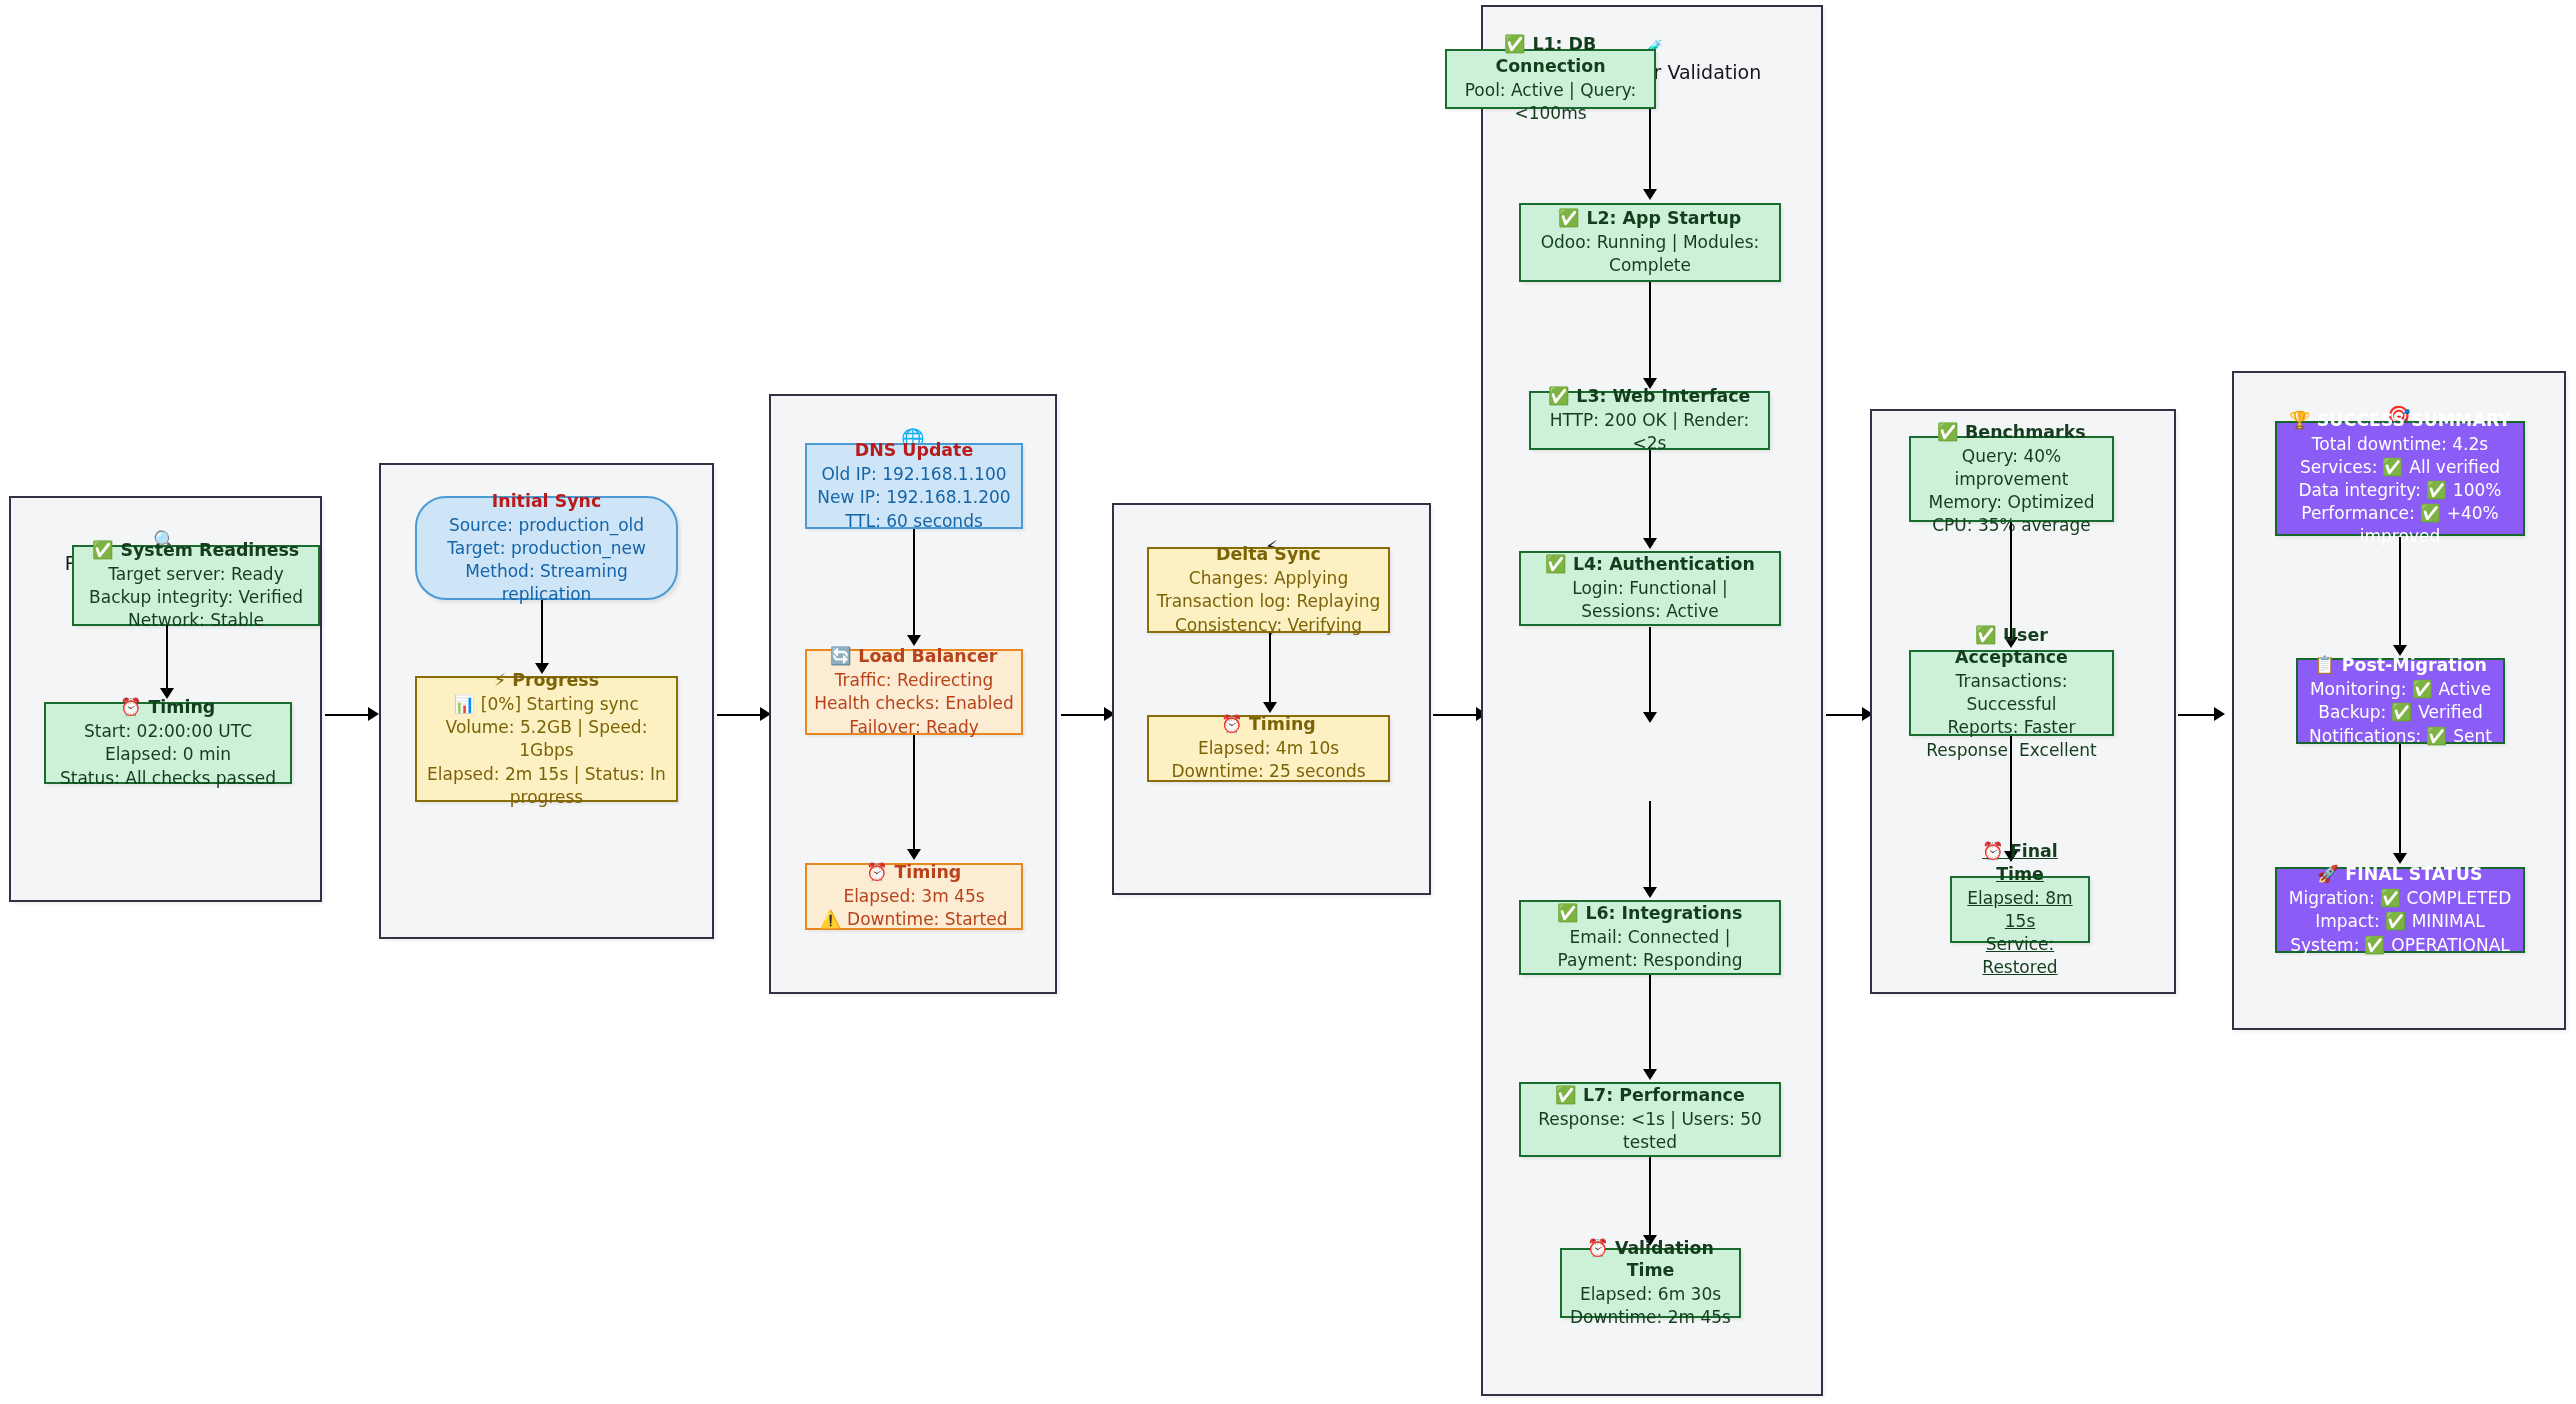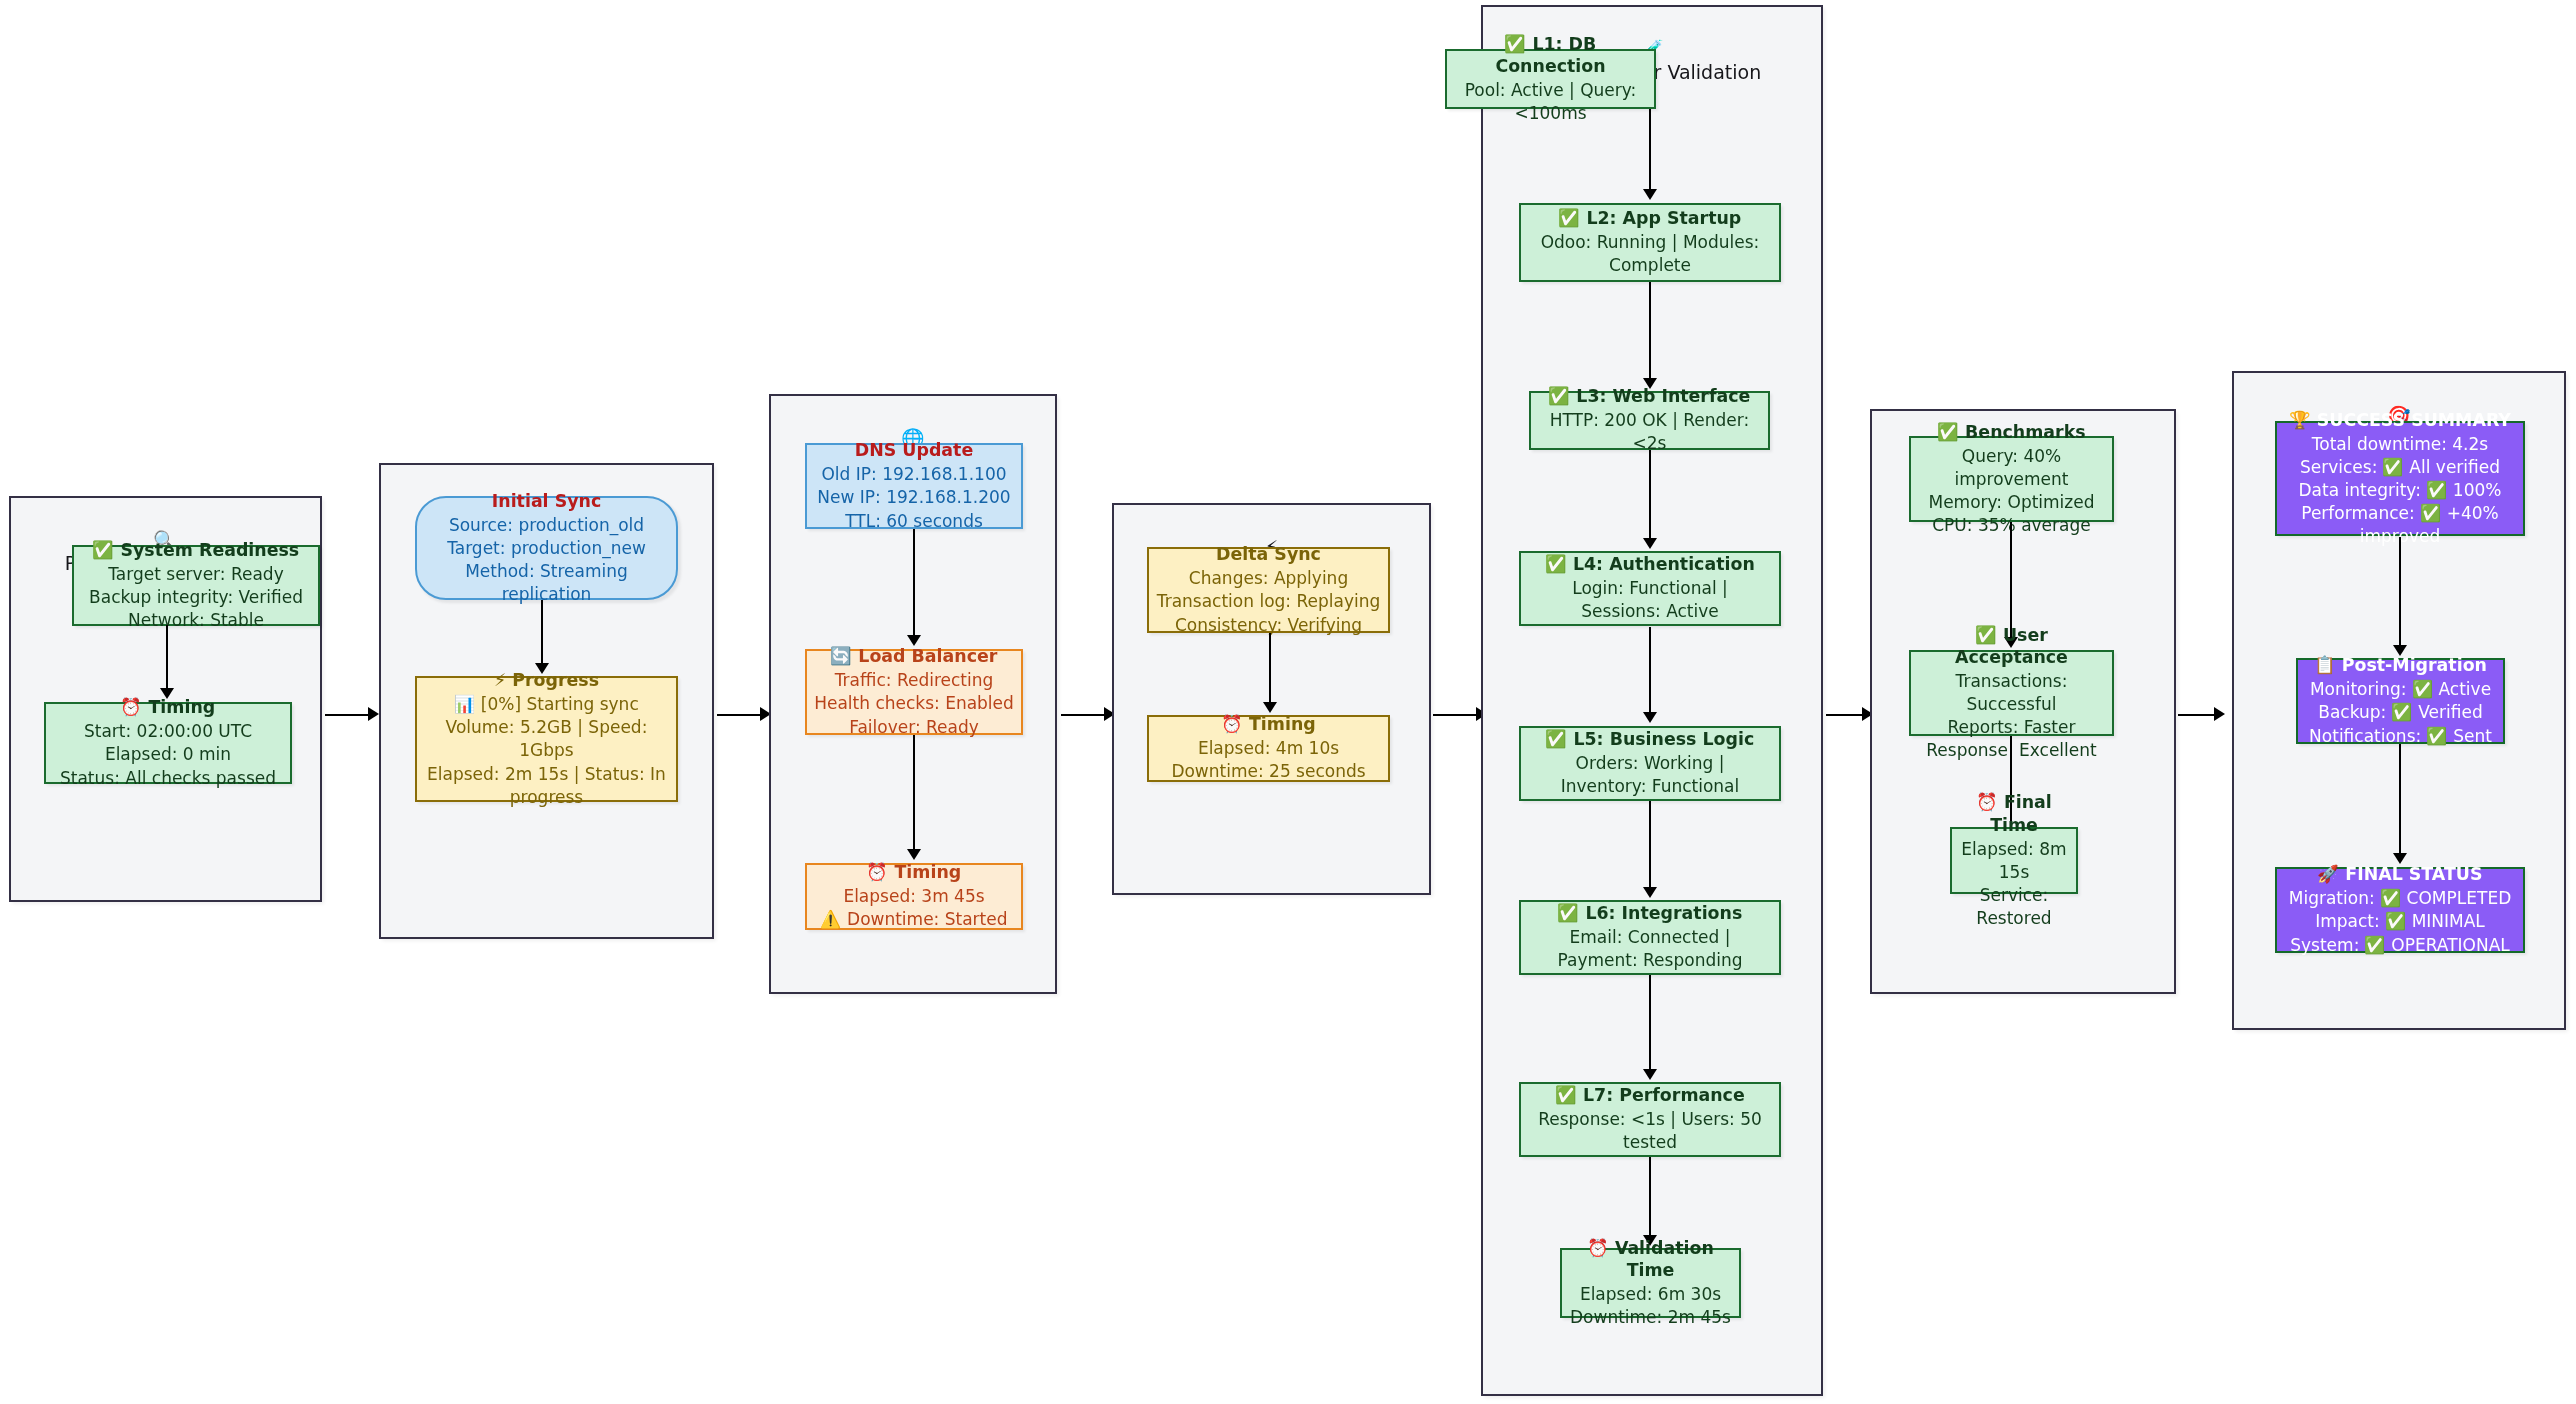--- a/index.html
+++ b/index.html
@@ -210,28 +210,20 @@
     <div class="t">
       <span class="emoji">✅</span>
       <span>L4: Authentication</span>
     </div>
     <div class="l">Login: Functional |</div>
     <div class="l">Sessions: Active</div>
   </div>
   <div class="arrow-v" style="left:1649px;top:627px;height:92px;"></div>
   <div class="head-d" style="left:1643px;top:712px;"></div>
 
-  <div class="node n-green" style="left:1519px;top:726px;width:262px;height:75px;">
-    <div class="t">
-      <span class="emoji">✅</span>
-      <span>L5: Business Logic</span>
-    </div>
-    <div class="l">Orders: Working |</div>
-    <div class="l">Inventory: Functional</div>
-  </div>
   <div class="arrow-v" style="left:1649px;top:801px;height:92px;"></div>
   <div class="head-d" style="left:1643px;top:887px;"></div>
 
   <div class="node n-green" style="left:1519px;top:900px;width:262px;height:75px;">
     <div class="t">
       <span class="emoji">✅</span>
       <span>L6: Integrations</span>
     </div>
     <div class="l">Email: Connected |</div>
     <div class="l">Payment: Responding</div>
@@ -284,21 +276,21 @@
     <div class="t">
       <span class="emoji">✅</span>
       <span>User Acceptance</span>
     </div>
     <div class="l">Transactions: Successful</div>
     <div class="l">Reports: Faster</div>
     <div class="l">Response: Excellent</div>
   </div>
   <div class="arrow-v" style="left:2010px;top:736px;height:121px;"></div>
   <div class="head-d" style="left:2004px;top:851px;"></div>
-  <div class="node n-green" style="left:1950px;top:827px;width:128px;height:67px;">
+  <div class="node n-green" style="left:1950px;top:876px;width:140px;height:67px;text-decoration:underline;">
     <div class="t">
       <span class="emoji">⏰</span>
       <span>Final Time</span>
     </div>
     <div class="l">Elapsed: 8m 15s</div>
     <div class="l">Service: Restored</div>
   </div>
 
   <div class="arrow-h" style="left:2178px;top:714px;width:38px;"></div>
   <div class="head-r" style="left:2214px;top:707px;"></div>

